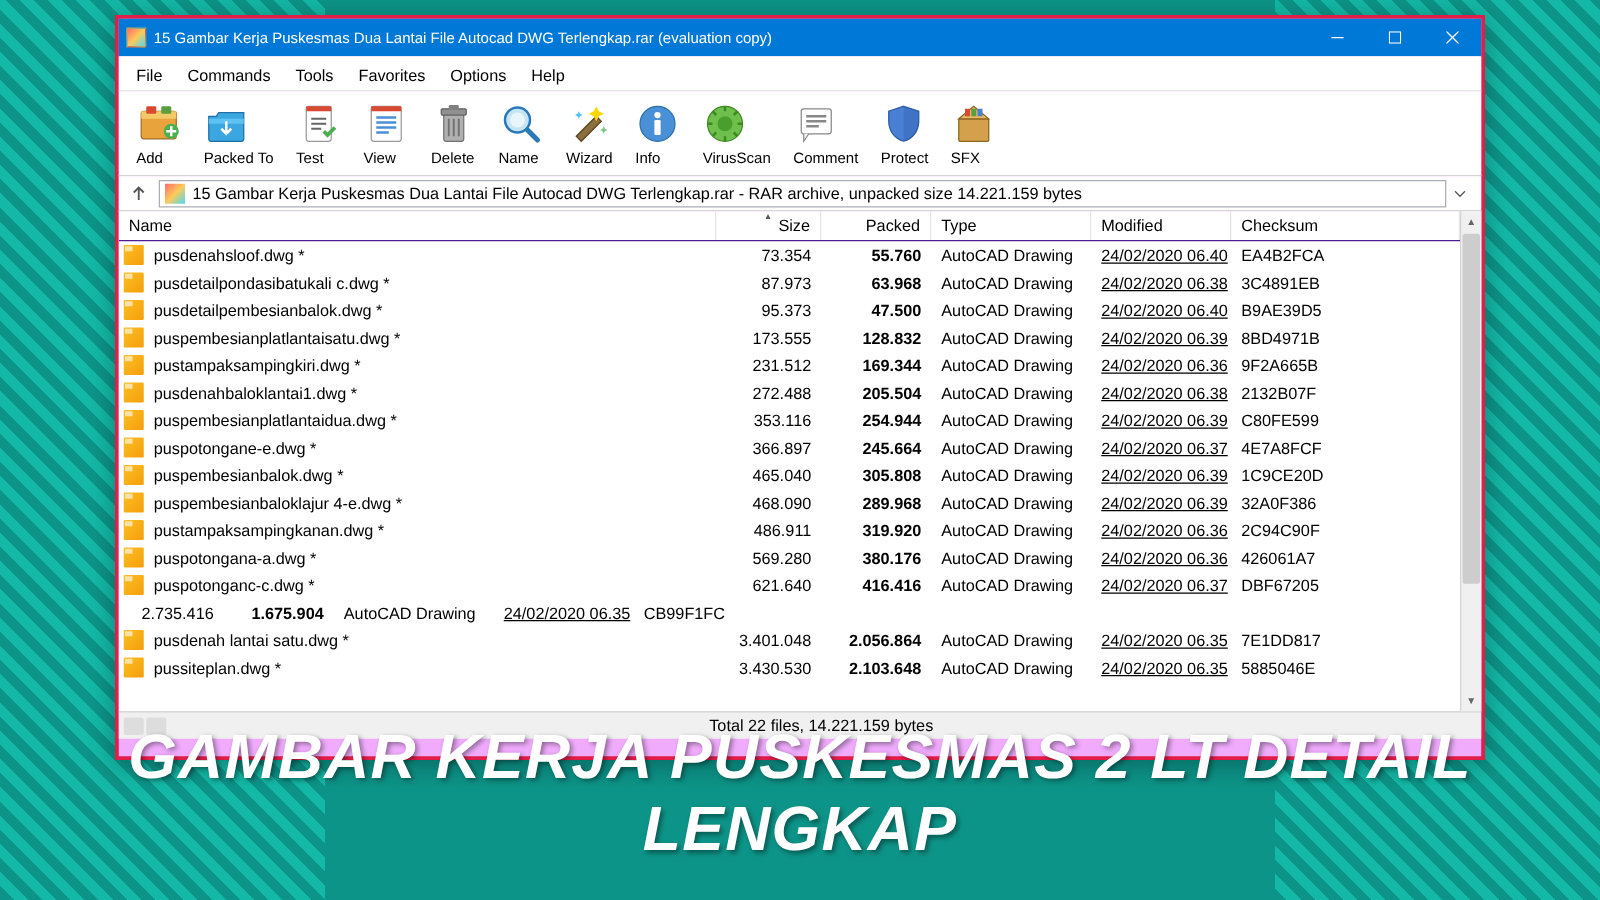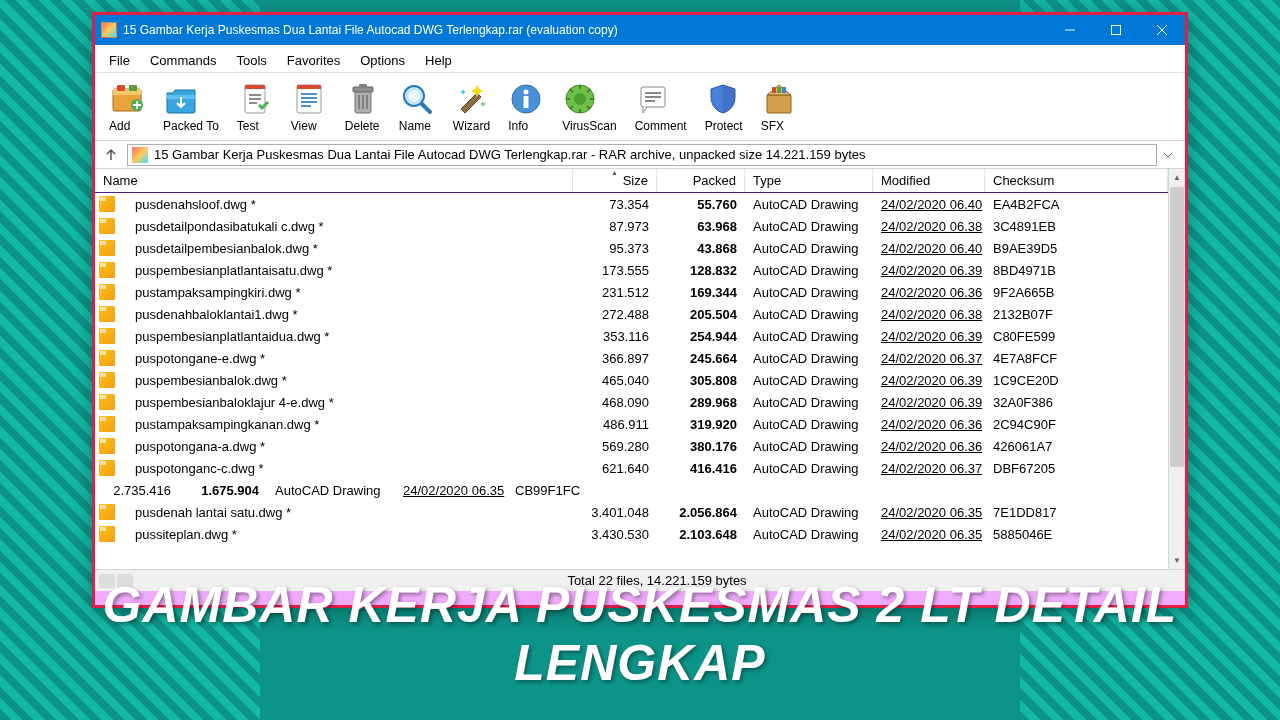--- a/index.html
+++ b/index.html
@@ -28,21 +28,21 @@
 .list-header-cell { padding: 3px 8px; border-right: 1px solid #e5e5e5; display: flex; align-items: center; cursor: pointer; }
 .list-header-cell.name { flex: 0 0 478px; }
 .list-header-cell.size { flex: 0 0 84px; justify-content: flex-end; position: relative; }
 .list-header-cell.packed { flex: 0 0 88px; justify-content: flex-end; }
 .list-header-cell.type { flex: 0 0 128px; }
 .list-header-cell.modified { flex: 0 0 112px; }
 .list-header-cell.checksum { flex: 1; }
 .sort-arrow { position: absolute; top: -1px; left: 50%; transform: translateX(-50%); font-size: 8px; color: #555; }
 .list-rows { overflow-y: auto; height: 376px; }
 .list-row { height: 22px; display: flex; align-items: center; font-size: 13px; cursor: pointer; }
-.row-name { flex: 0 0 478px; padding: 0 4px; display: flex; align-items: center; gap: 20px; }
+.row-name { flex: 0 0 478px; padding: 0 4px; display: flex; align-items: center; gap: 8px; }
 .file-icon { width: 16px; height: 16px; background: linear-gradient(135deg, #fbbf24 0%, #f59e0b 100%); position: relative; border-radius: 1px; }
 .file-icon::before { content: ''; position: absolute; top: 1px; left: 1px; width: 6px; height: 4px; background: #fff; opacity: 0.6; }
 .row-size { flex: 0 0 84px; text-align: right; padding-right: 8px; }
 .row-packed { flex: 0 0 88px; text-align: right; padding-right: 8px; font-weight: bold; }
 .row-type { flex: 0 0 128px; padding-left: 8px; }
 .row-modified { flex: 0 0 112px; padding-left: 8px; text-decoration: underline; }
 .row-checksum { flex: 1; padding-left: 8px; }
 .scrollbar { width: 17px; background: #f0f0f0; border-left: 1px solid #d4d4d4; position: relative; }
 .scrollbar-thumb { position: absolute; left: 1px; right: 1px; top: 18px; height: 280px; background: #cdcdcd; border-radius: 2px; }
 .scrollbar-btn { position: absolute; left: 0; right: 0; height: 17px; display: flex; align-items: center; justify-content: center; color: #666; font-size: 8px; cursor: pointer; }
@@ -281,21 +281,21 @@
             <div class="row-type">AutoCAD Drawing</div>
             <div class="row-modified">24/02/2020 06.38</div>
             <div class="row-checksum">3C4891EB</div>
           </div>
           <div class="list-row">
             <div class="row-name">
               <div class="file-icon"></div>
               <span>pusdetailpembesianbalok.dwg *</span>
             </div>
             <div class="row-size">95.373</div>
-            <div class="row-packed">43.868</div>
+            <div class="row-packed">47.500</div>
             <div class="row-type">AutoCAD Drawing</div>
             <div class="row-modified">24/02/2020 06.40</div>
             <div class="row-checksum">B9AE39D5</div>
           </div>
           <div class="list-row">
             <div class="row-name">
               <div class="file-icon"></div>
               <span>puspembesianplatlantaisatu.dwg *</span>
             </div>
             <div class="row-size">173.555</div>

